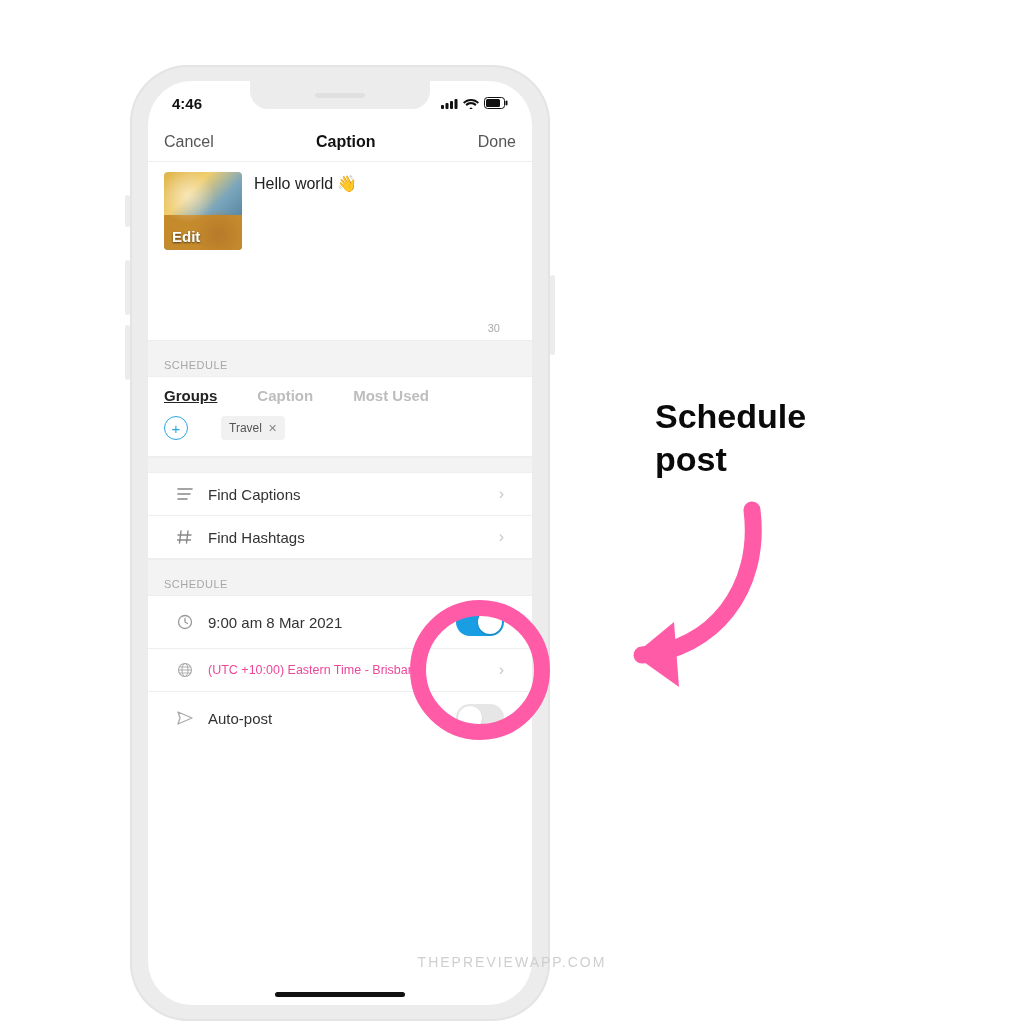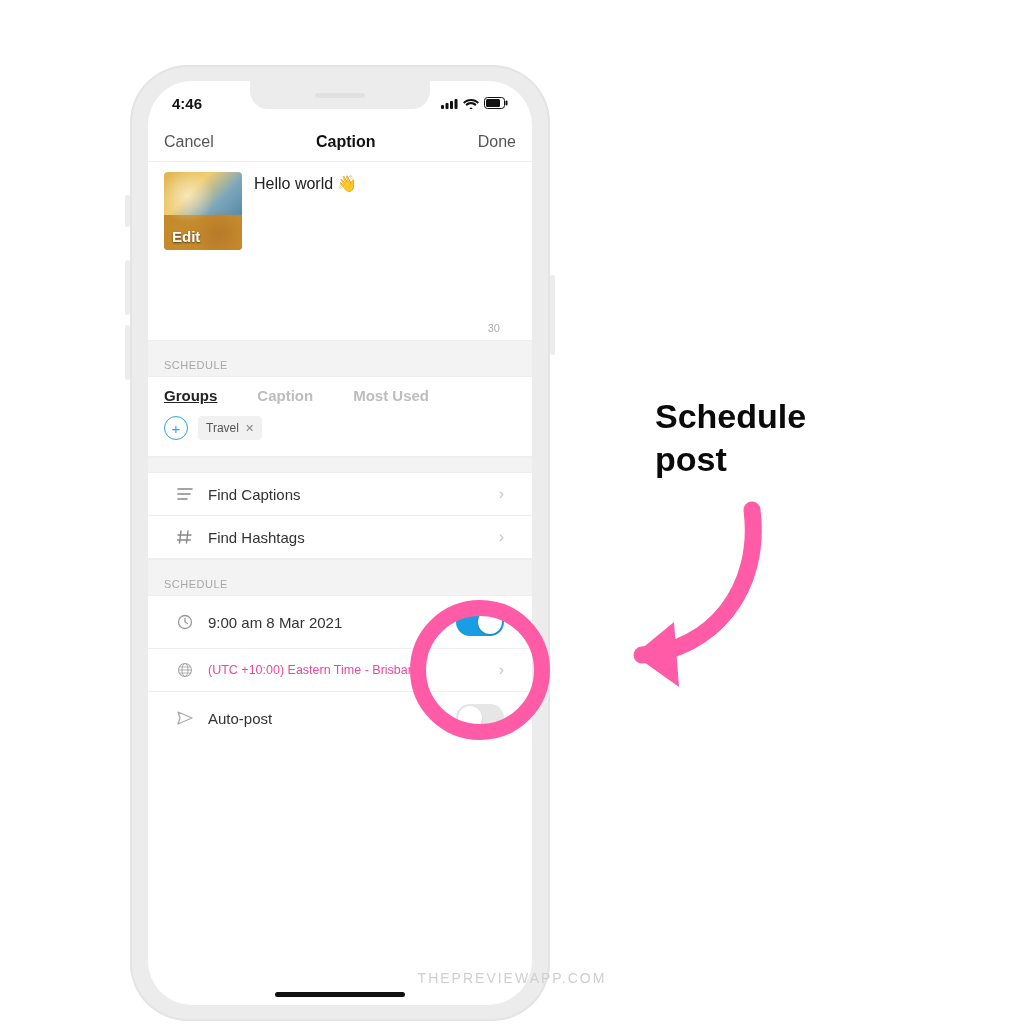--- a/index.html
+++ b/index.html
@@ -162,21 +162,21 @@
     width:24px;height:24px;border:1.5px solid #2aa6e0;border-radius:50%;
     display:flex;align-items:center;justify-content:center;
     color:#2aa6e0;font-size:15px;line-height:1;font-weight:400;
   }
   .chip {
     background:#f1f1f1;
     color:#555;
     font-size:12px;
     padding:5px 8px;
     border-radius:4px;
-    display:flex;align-items:center;gap:6px;
+    display:flex;align-items:center;gap:6px;margin-left:23px;
   }
   .chip .x { color:#888; font-size:11px; cursor:pointer; }
 
   
   .row {
     display:flex;
     align-items:center;
     padding: 12px 28px;
     border-bottom:1px solid #eee;
     font-size: 15px;
@@ -232,21 +232,21 @@
   }
   .annot-arrow {
     position:absolute;
     z-index:19;
   }
 
   .watermark {
     position:absolute;
     left:50%;
     transform:translateX(-50%);
-    bottom: 38px;
+    bottom: 54px;
     font-size:14px;
     letter-spacing:2px;
     color:#cfcfcf;
     font-weight:500;
     text-align:center;
   }
 </style>
 </head>
 <body>
 

